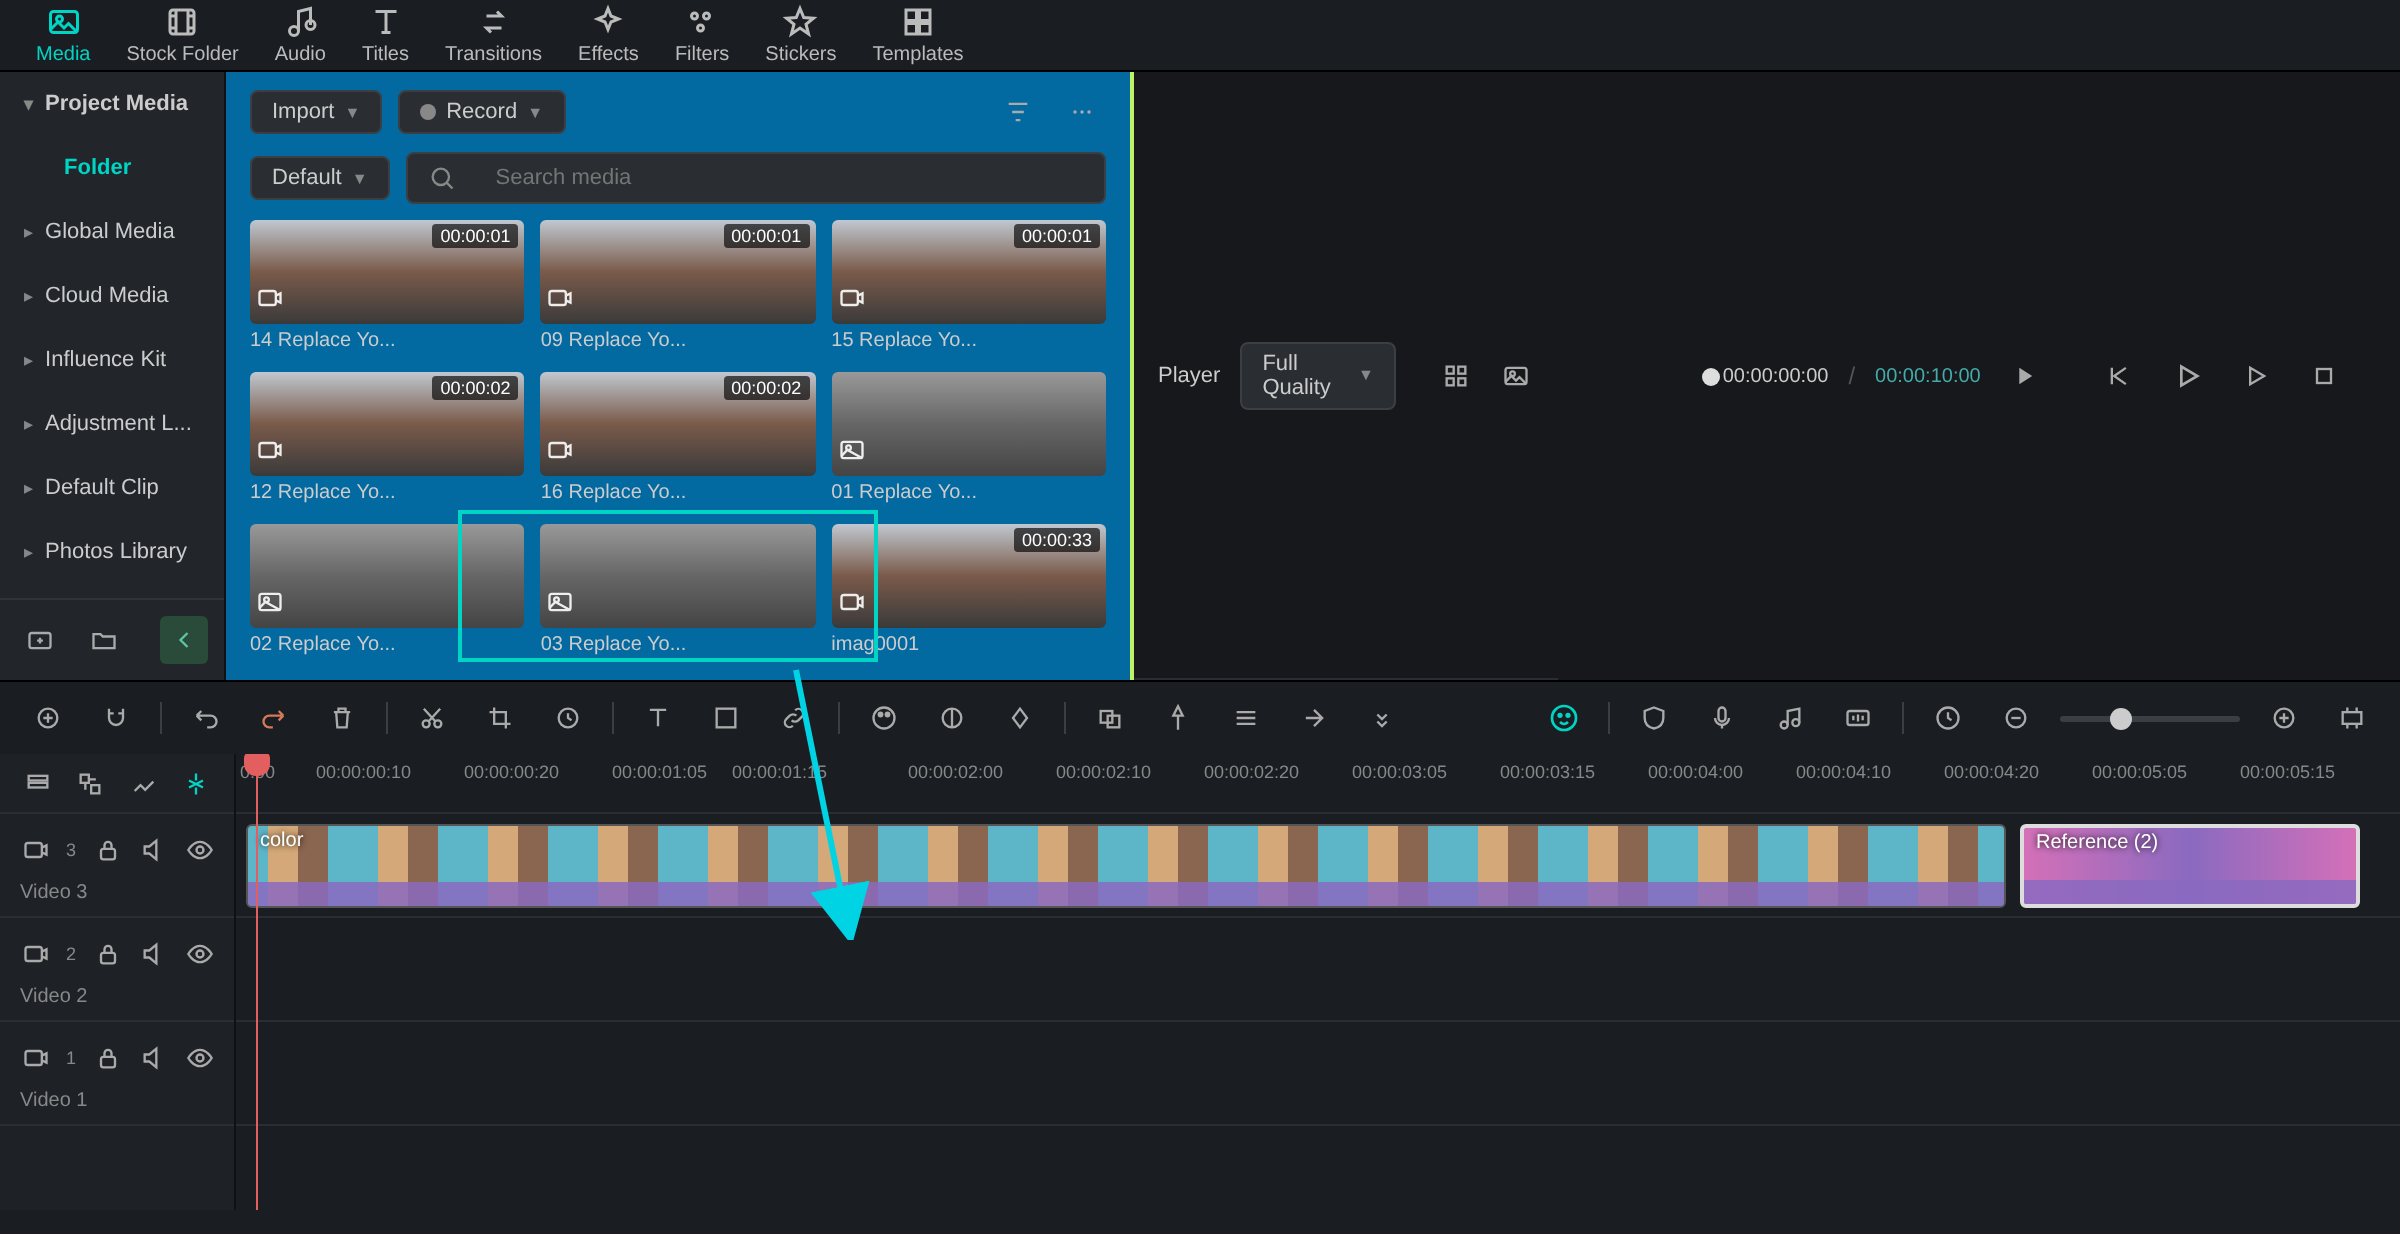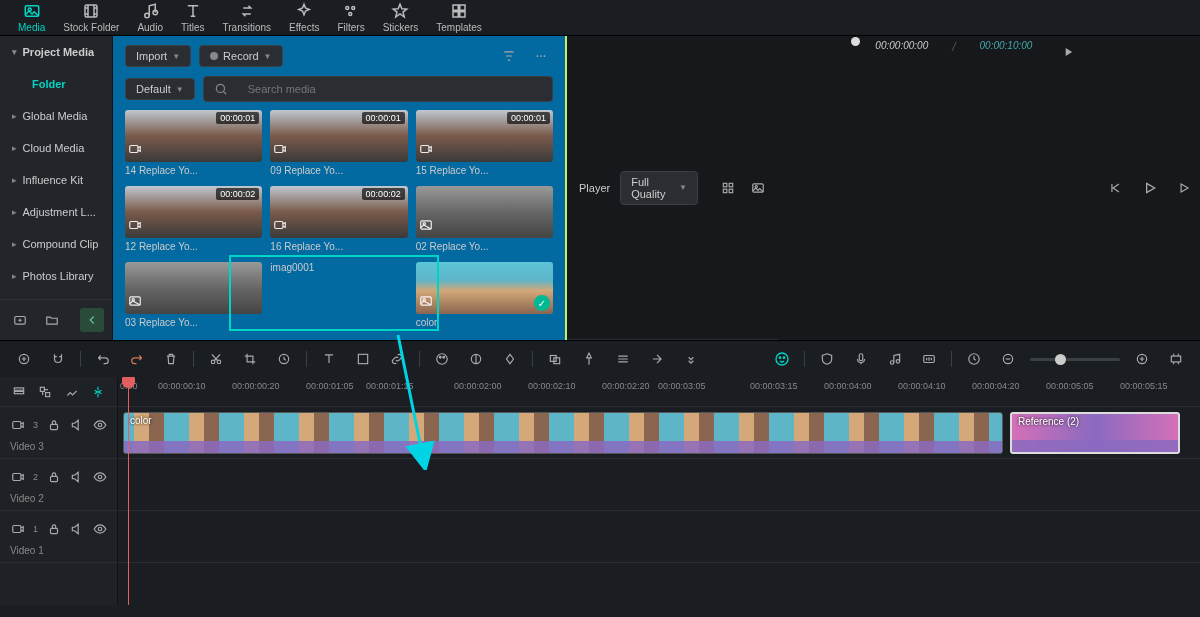--- a/index.html
+++ b/index.html
@@ -41,21 +41,21 @@
 .thumb-ico { position: absolute; bottom: 3px; left: 3px; color: #fff; opacity: 0.9; }
 .thumb-check { position: absolute; bottom: 3px; right: 3px; width: 16px; height: 16px; border-radius: 50%; background: #00b894; display: flex; align-items: center; justify-content: center; color: #fff; font-size: 10px; }
 .thumb-label { font-size: 10px; color: #ccc; white-space: nowrap; overflow: hidden; text-overflow: ellipsis; }
 
 .selection-box { position: absolute; border: 2px solid #00d4c4; pointer-events: none; }
 
 .player-panel { flex: 1; background: #16181b; display: flex; flex-direction: row; border-left: 2px solid #bef264; }
 .player-head { display: flex; align-items: center; gap: 10px; padding: 6px 12px; border-bottom: 1px solid #2a2e33; }
 .player-title { font-size: 11px; color: #ccc; }
 .player-video { flex: 1; margin: 6px 30px; border-radius: 2px; background: linear-gradient(180deg, #4db3cf 0%, #6ebedb 28%, #2a2625 32%, #4a3830 38%, #c48858 52%, #e0a572 68%, #9b6a4e 80%, #3a3028 100%); position: relative; }
-.seek-row { display: flex; align-items: flex-start; gap: 24px; padding: 4px 12px; font-style: italic; }
+.seek-row { display: flex; align-items: center; gap: 10px; padding: 4px 12px; }
 .seek { flex: 1; height: 3px; background: #3a3f44; border-radius: 2px; position: relative; cursor: pointer; }
 .seek-dot { position: absolute; left: 0; top: -3px; width: 9px; height: 9px; border-radius: 50%; background: #ddd; }
 .time-txt { font-size: 10px; color: #ccc; }
 .time-sep { color: #555; }
 .transport-row { display: flex; align-items: center; gap: 10px; padding: 6px 12px; }
 .transport-row .spacer { flex: 1; }
 
 .timeline { height: 265px; background: #1a1d21; border-top: 1px solid #000; display: flex; flex-direction: column; }
 .tl-toolbar { display: flex; align-items: center; gap: 10px; padding: 6px 12px; }
 .tl-toolbar .sep { width: 1px; height: 16px; background: #3a3f44; }
@@ -203,21 +203,21 @@
         <div class="side-item">
           <span class="side-chev">▸</span>
           <span>Influence Kit</span>
         </div>
         <div class="side-item">
           <span class="side-chev">▸</span>
           <span>Adjustment L...</span>
         </div>
         <div class="side-item">
           <span class="side-chev">▸</span>
-          <span>Compound Clip</span>
+          <span>Default Clip</span>
         </div>
         <div class="side-item">
           <span class="side-chev">▸</span>
           <span>Photos Library</span>
         </div>
       </div>
     <div class="side-foot">
       <span class="ico-btn">
           <svg class="ico-sm" viewBox="0 0 24 24" fill="none" stroke="currentColor" stroke-width="2">
             <rect x="3" y="6" width="18" height="13" rx="2"></rect>
@@ -335,35 +335,55 @@
         <div class="thumb-item">
           <div class="thumb portrait">
 
     <span class="thumb-ico"><svg class="ico-sm" viewBox="0 0 24 24" fill="none" stroke="#fff" stroke-width="2">
                 <rect x="3" y="5" width="18" height="14" rx="2"></rect>
                 <circle cx="9" cy="10" r="2"></circle>
                 <path d="M3 17l5-5 13 7"></path>
               </svg></span>
 
   </div>
-          <div class="thumb-label">02 Replace Yo...</div>
+          <div class="thumb-label">01 Replace Yo...</div>
         </div>
         <div class="thumb-item">
           <div class="thumb portrait">
 
     <span class="thumb-ico"><svg class="ico-sm" viewBox="0 0 24 24" fill="none" stroke="#fff" stroke-width="2">
                 <rect x="3" y="5" width="18" height="14" rx="2"></rect>
                 <circle cx="9" cy="10" r="2"></circle>
                 <path d="M3 17l5-5 13 7"></path>
               </svg></span>
 
   </div>
+          <div class="thumb-label">02 Replace Yo...</div>
+        </div>
+        <div class="thumb-item">
+          <div class="thumb portrait">
+
+    <span class="thumb-ico"><svg class="ico-sm" viewBox="0 0 24 24" fill="none" stroke="#fff" stroke-width="2">
+                <rect x="3" y="5" width="18" height="14" rx="2"></rect>
+                <circle cx="9" cy="10" r="2"></circle>
+                <path d="M3 17l5-5 13 7"></path>
+              </svg></span>
+
+  </div>
           <div class="thumb-label">03 Replace Yo...</div>
         </div>
         <div class="thumb-item">
+          <div class="thumb racing">
+    <span class="thumb-dur">00:00:33</span>
+    <span class="thumb-ico"><svg class="ico-sm" viewBox="0 0 24 24" fill="none" stroke="#fff" stroke-width="2">
+                <rect x="3" y="6" width="14" height="12" rx="2"></rect>
+                <path d="M17 10l4-2v8l-4-2"></path>
+              </svg></span>
+
+  </div>
           <div class="thumb-label">imag0001</div>
         </div>
         <div class="thumb-item">
           <div class="thumb color-img">
 
     <span class="thumb-ico"><svg class="ico-sm" viewBox="0 0 24 24" fill="none" stroke="#fff" stroke-width="2">
                 <rect x="3" y="5" width="18" height="14" rx="2"></rect>
                 <circle cx="9" cy="10" r="2"></circle>
                 <path d="M3 17l5-5 13 7"></path>
               </svg></span>
@@ -775,21 +795,21 @@
     <div class="tl-right">
       <div class="tl-ruler" id="tl-ruler">
           <span class="tick" style="left:2px">0:00</span>
           <span class="tick" style="left: 40px;">00:00:00:10</span>
           <span class="tick" style="left: 114px;">00:00:00:20</span>
           <span class="tick" style="left: 188px;">00:00:01:05</span>
           <span class="tick" style="left: 248px;">00:00:01:15</span>
           <span class="tick" style="left: 336px;">00:00:02:00</span>
           <span class="tick" style="left: 410px;">00:00:02:10</span>
           <span class="tick" style="left: 484px;">00:00:02:20</span>
-          <span class="tick" style="left: 540px;">00:00:03:05</span>
+          <span class="tick" style="left: 558px;">00:00:03:05</span>
           <span class="tick" style="left: 632px;">00:00:03:15</span>
           <span class="tick" style="left: 706px;">00:00:04:00</span>
           <span class="tick" style="left: 780px;">00:00:04:10</span>
           <span class="tick" style="left: 854px;">00:00:04:20</span>
           <span class="tick" style="left: 928px;">00:00:05:05</span>
           <span class="tick" style="left: 1002px;">00:00:05:15</span>
         </div>
       <div class="tl-tracks" id="tl-tracks">
           <div class="tl-track">
             <div class="clip color-clip" style="left: 5px; width: 880px;">

